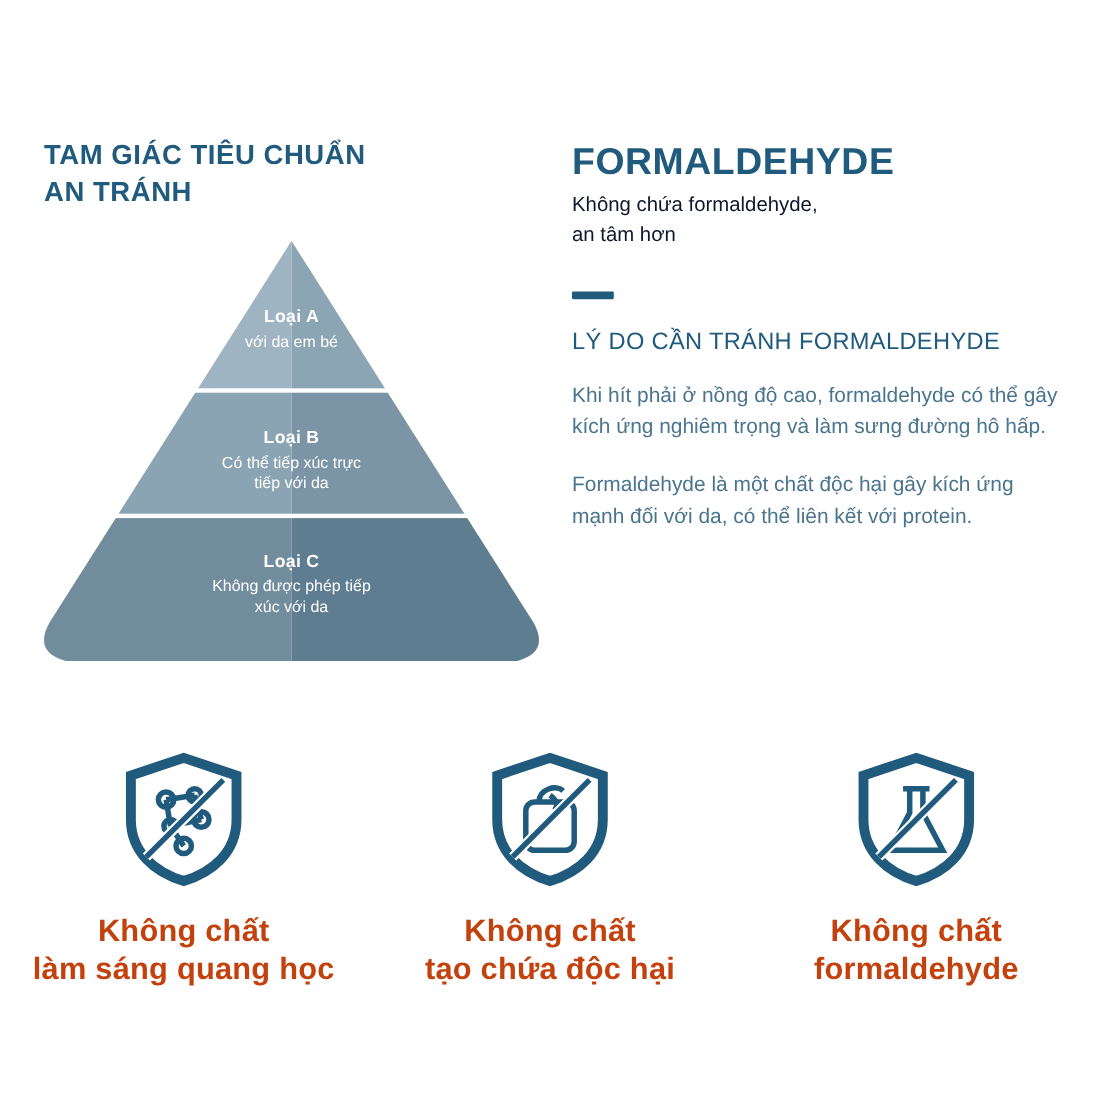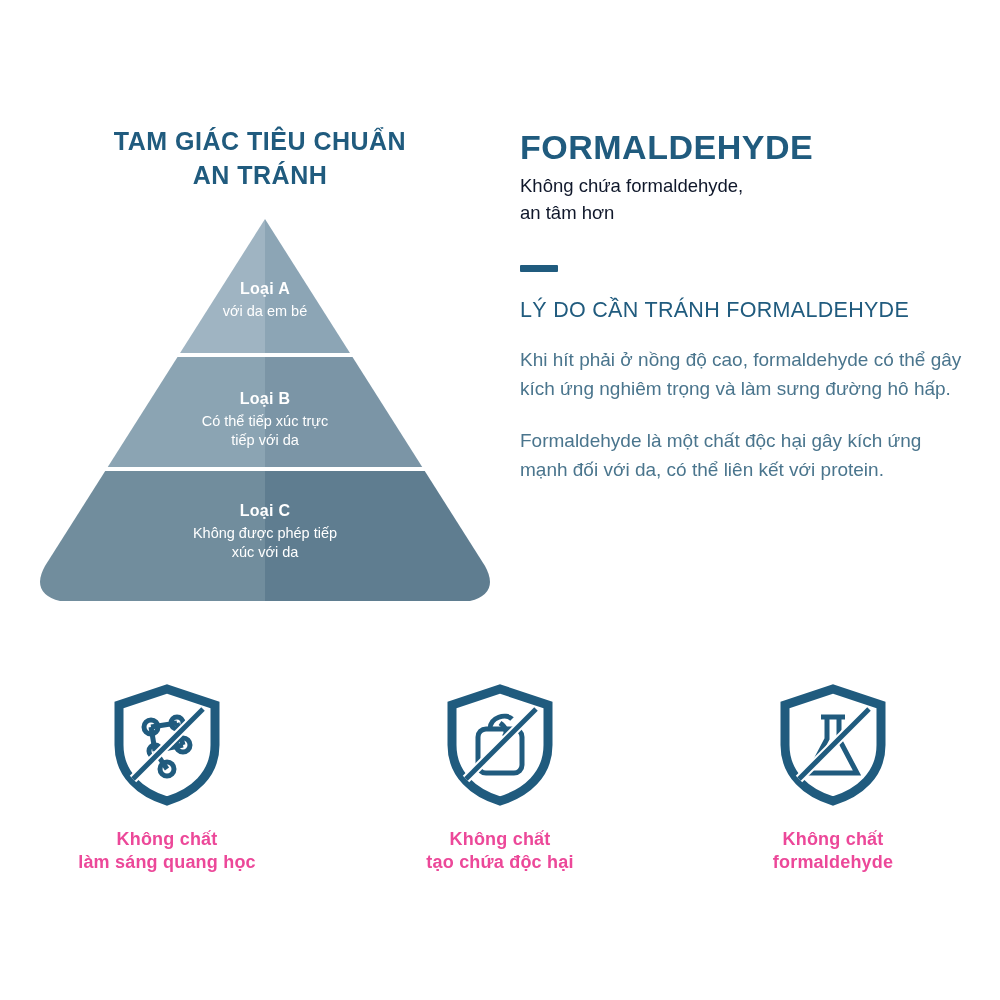--- a/index.html
+++ b/index.html
@@ -26,21 +26,21 @@
   }
 
   
   .pyramid-block {
     position: absolute;
     left: 30px;
     top: 125px;
     width: 470px;
   }
   .pyramid-title {
-    text-align: center;
+    text-align: left;
     font-size: 25px;
     font-weight: bold;
     letter-spacing: 0.5px;
     line-height: 1.35;
     color: #205b7e;
     margin: 0;
     width: 440px;
     margin-left: 10px;
   }
   .pyramid-wrap {
@@ -134,24 +134,24 @@
     width: 333px;
     text-align: center;
   }
   .icon-shape {
     height: 130px;
     display: flex;
     align-items: center;
     justify-content: center;
   }
   .icon-caption {
-    font-size: 18px;
+    font-size: 28px;
     font-weight: bold;
     line-height: 1.25;
-    color: #ec4899;
+    color: #c2410c;
     margin-top: 18px;
     letter-spacing: 0.2px;
   }
 </style>
 </head>
 <body>
 
 <div class="top-section">
 
   <div class="pyramid-block">

